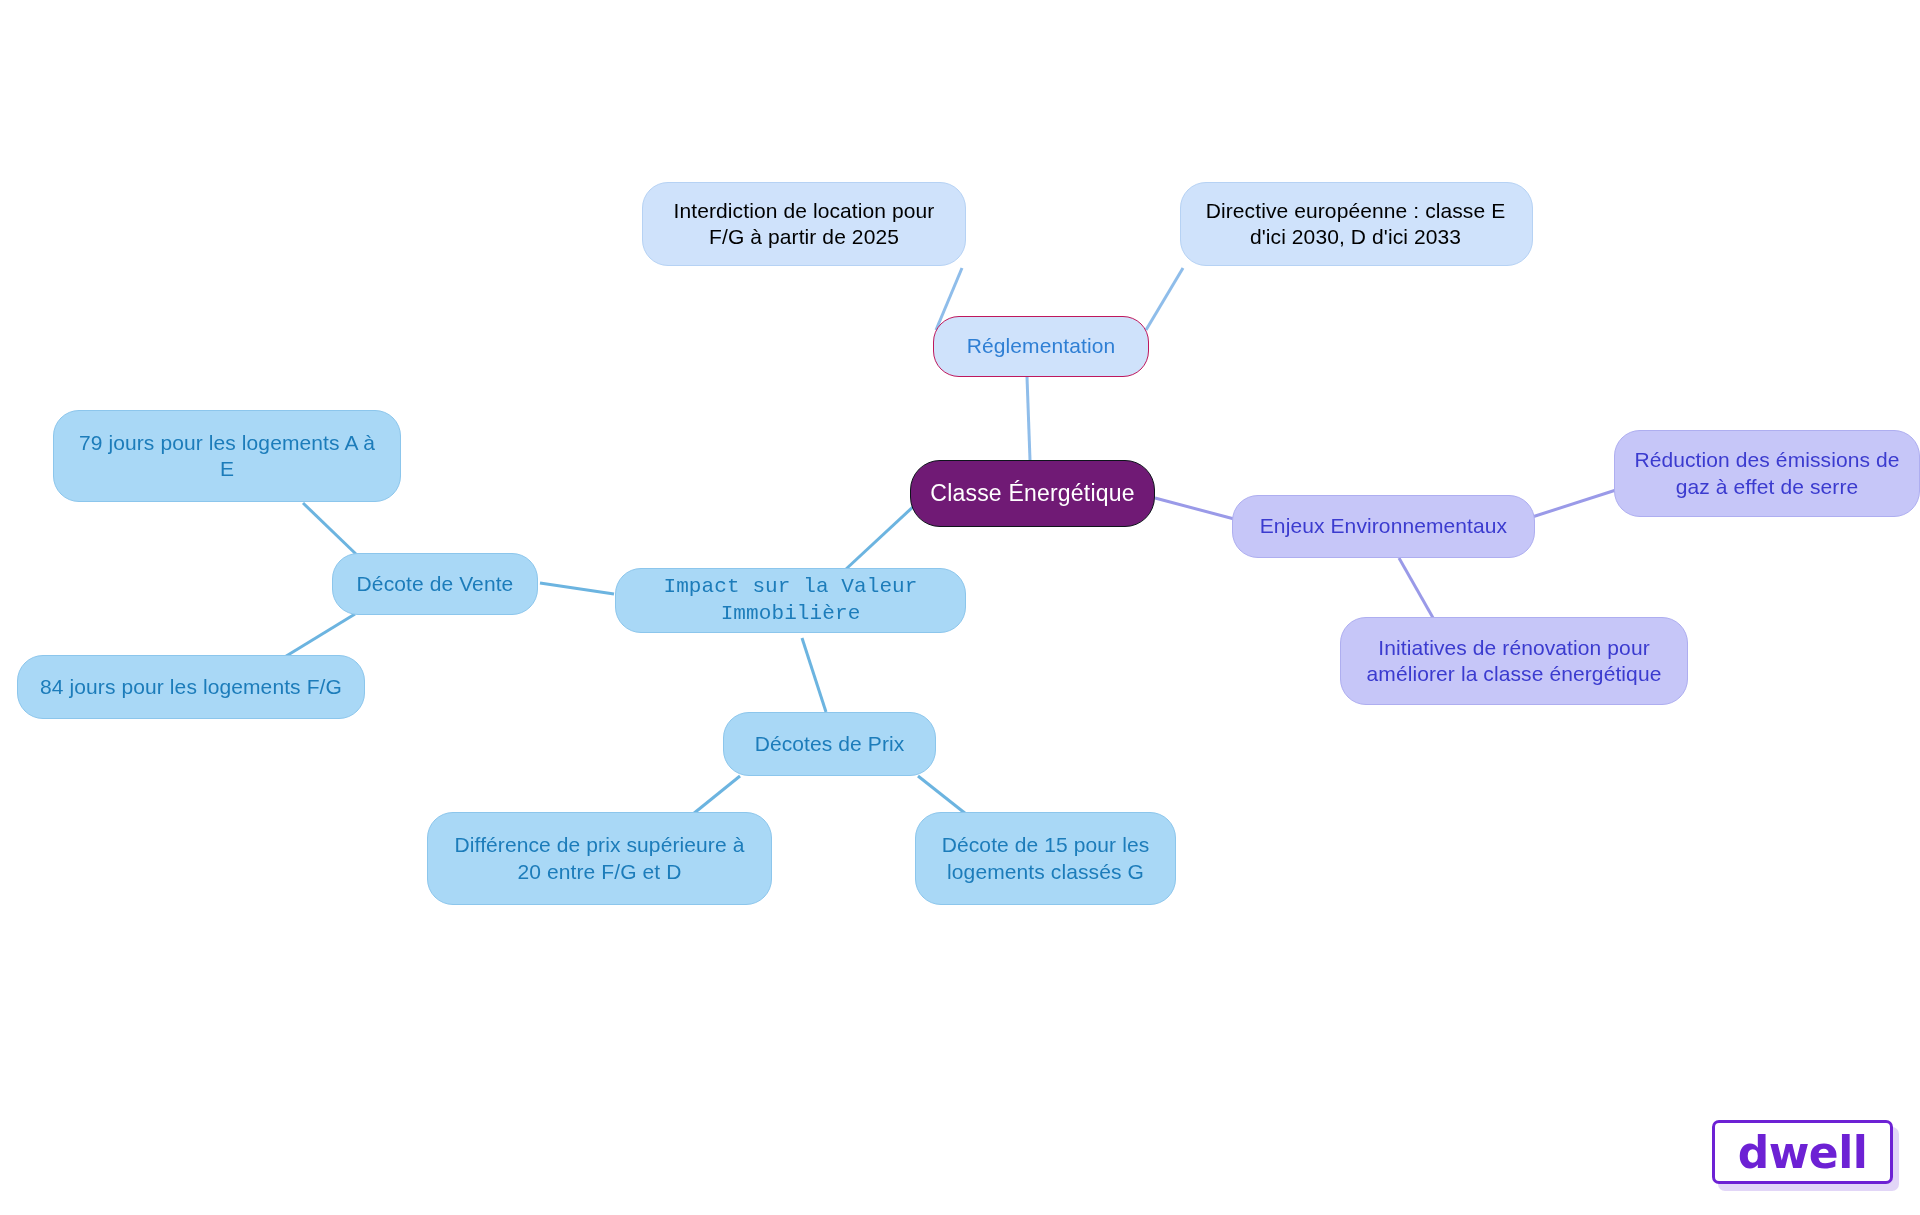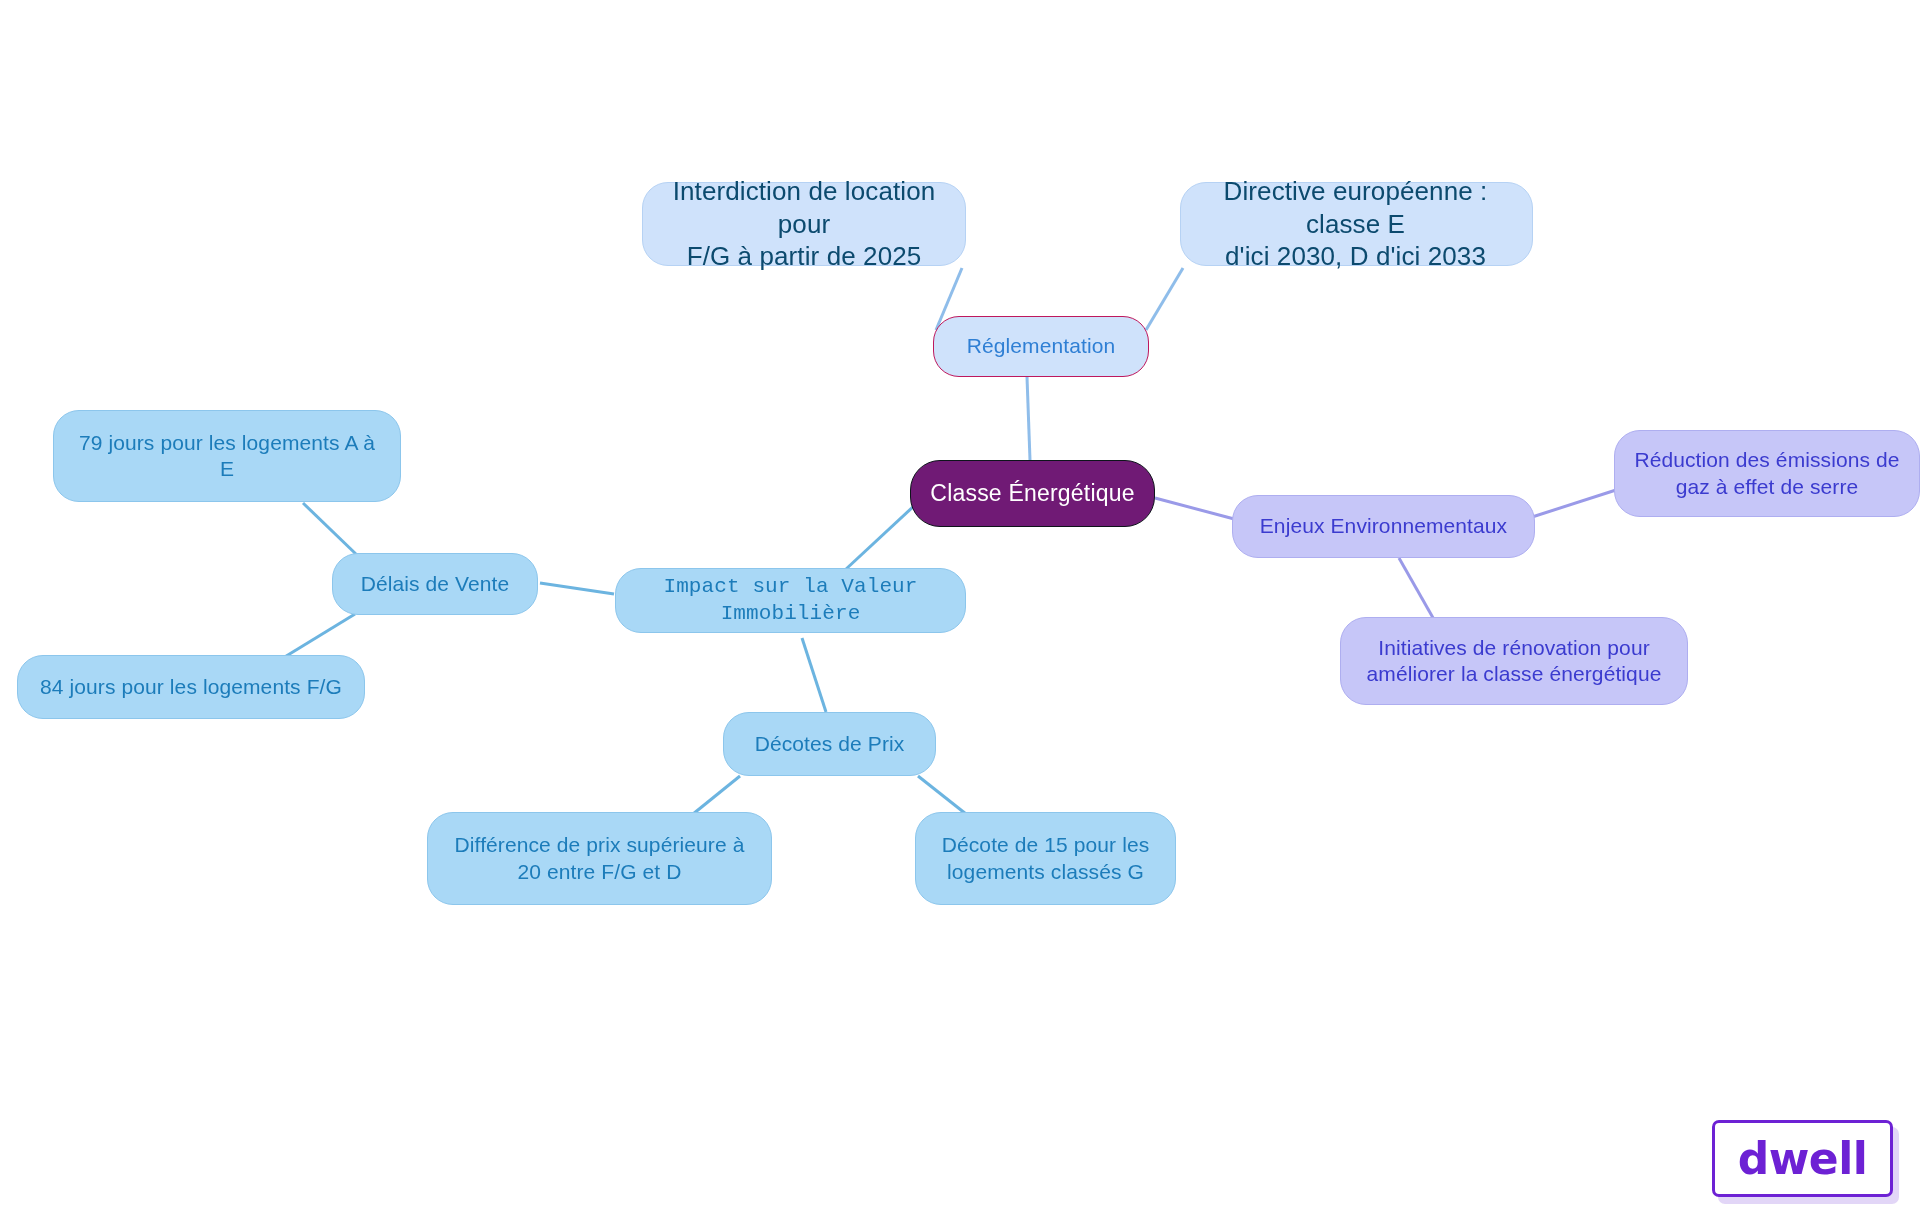--- a/index.html
+++ b/index.html
@@ -48,22 +48,22 @@
     letter-spacing: 0.2px;
   }
   .node.branch-blue {
     background: #cfe2fb;
     color: #2f7fd4;
     font-size: 21px;
     border: 1px solid #be185d;
   }
   .node.leaf-blue {
     background: #cfe2fb;
-    color: #0c4a6e;
-    font-size: 26px;
+    color: #000000;
+    font-size: 21px;
     border: 1px solid #b6d2f4;
   }
   .node.branch-cyan {
     background: #a9d8f6;
     color: #1c7cba;
     font-size: 21px;
     border: 1px solid #8cc6ec;
   }
   .node.leaf-cyan {
     background: #a9d8f6;
@@ -81,21 +81,21 @@
     background: #c6c6f8;
     color: #3b3bcf;
     font-size: 21px;
     border: 1px solid #aeaef0;
   }
   #logo {
     position: absolute;
     left: 1712px;
     top: 1120px;
     width: 181px;
-    height: 77px;
+    height: 64px;
     box-sizing: border-box;
     background: #ffffff;
     border: 3px solid #6d21d4;
     border-radius: 7px;
     display: flex;
     align-items: center;
     justify-content: center;
     box-shadow: 6px 7px 0 rgba(160,120,230,0.30);
   }
   #logo .logo-text {
@@ -170,21 +170,21 @@
   <div class="node leaf-purple" style="left:1340px; top:617px; width:348px; height:88px;">
     <span>Initiatives de rénovation pour
 améliorer la classe énergétique</span>
   </div>
 
   <div class="node branch-cyan" style="left:615px; top:568px; width:351px; height:65px;font-family:Liberation Mono, monospace;">
     <span>Impact sur la Valeur Immobilière</span>
   </div>
 
   <div class="node branch-cyan" style="left:332px; top:553px; width:206px; height:62px;">
-    <span>Délais de Vente</span>
+    <span>Décote de Vente</span>
   </div>
 
   <div class="node leaf-cyan" style="left:53px; top:410px; width:348px; height:92px;">
     <span>79 jours pour les logements A à
 E</span>
   </div>
 
   <div class="node leaf-cyan" style="left:17px; top:655px; width:348px; height:64px;">
     <span>84 jours pour les logements F/G</span>
   </div>

